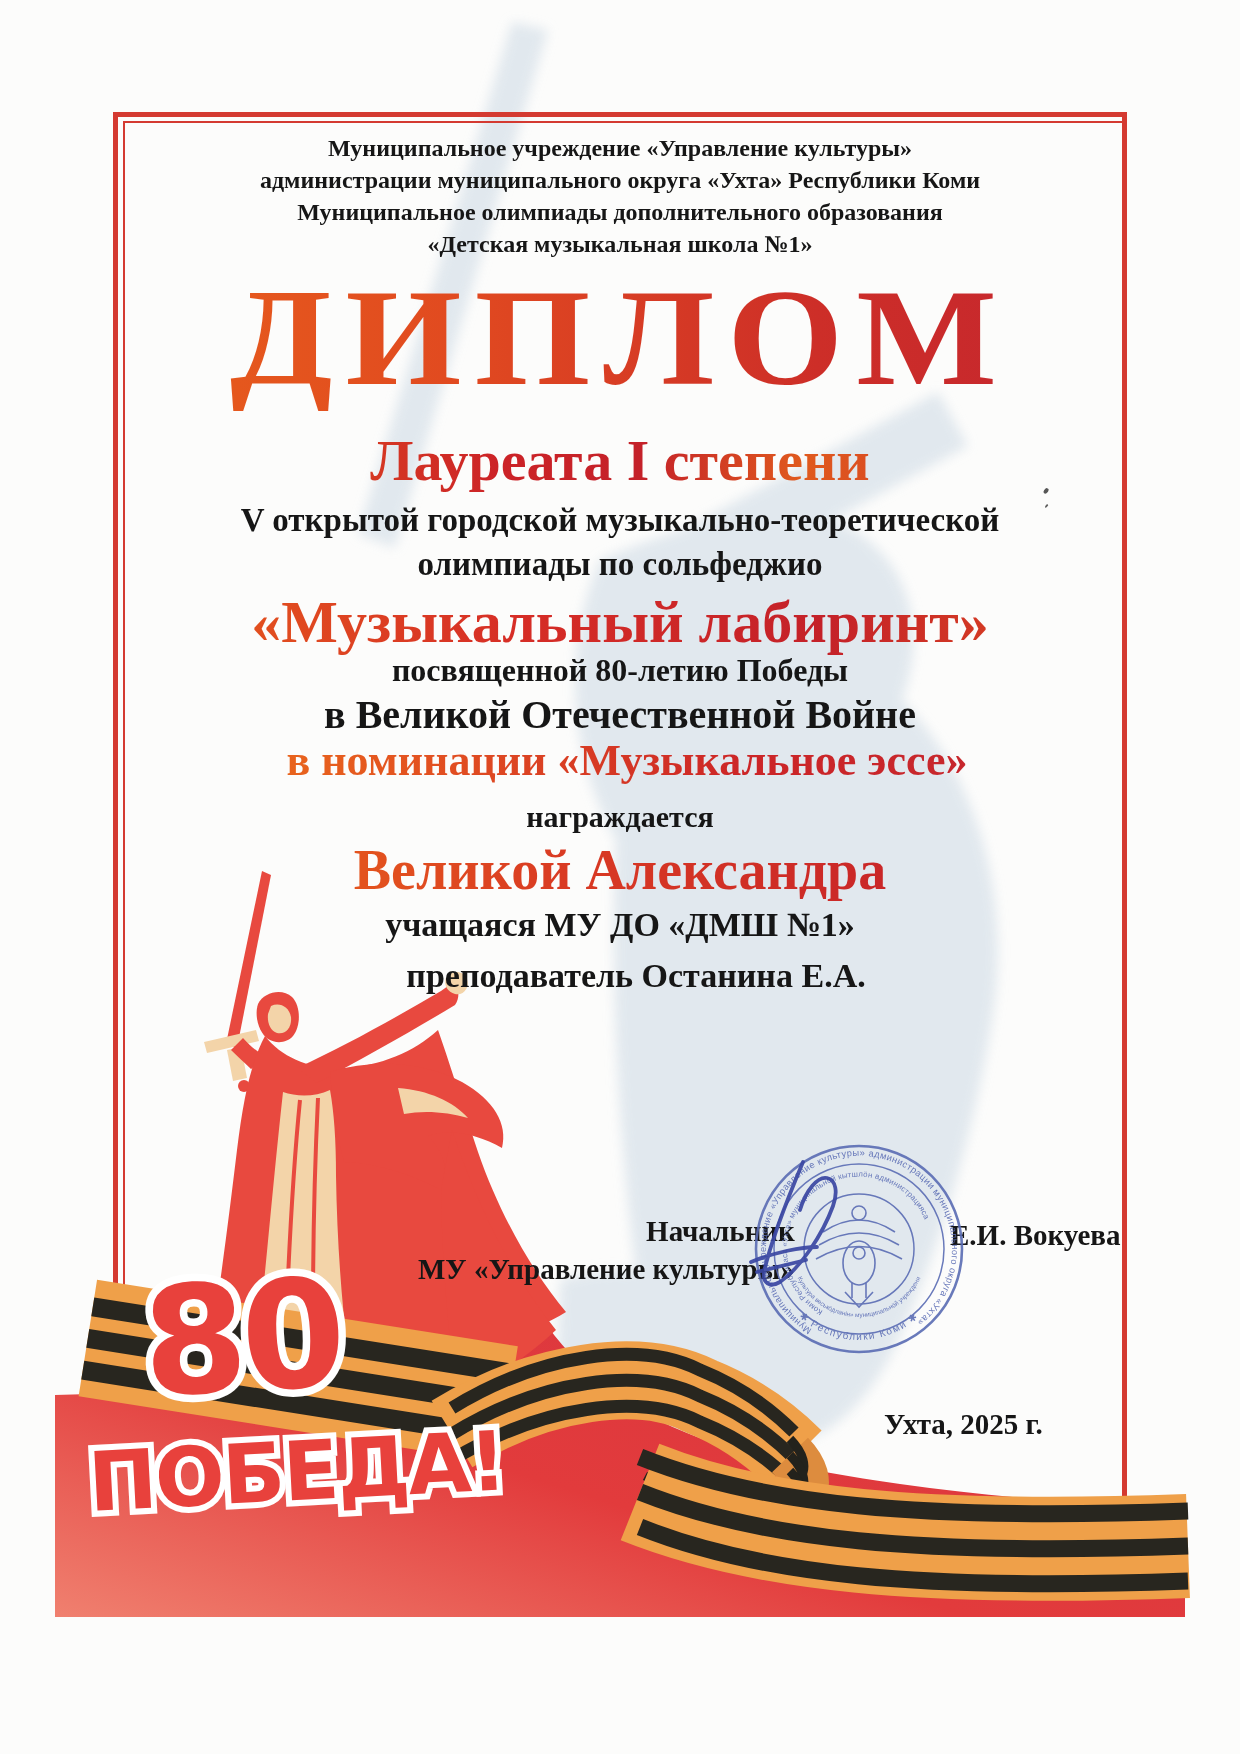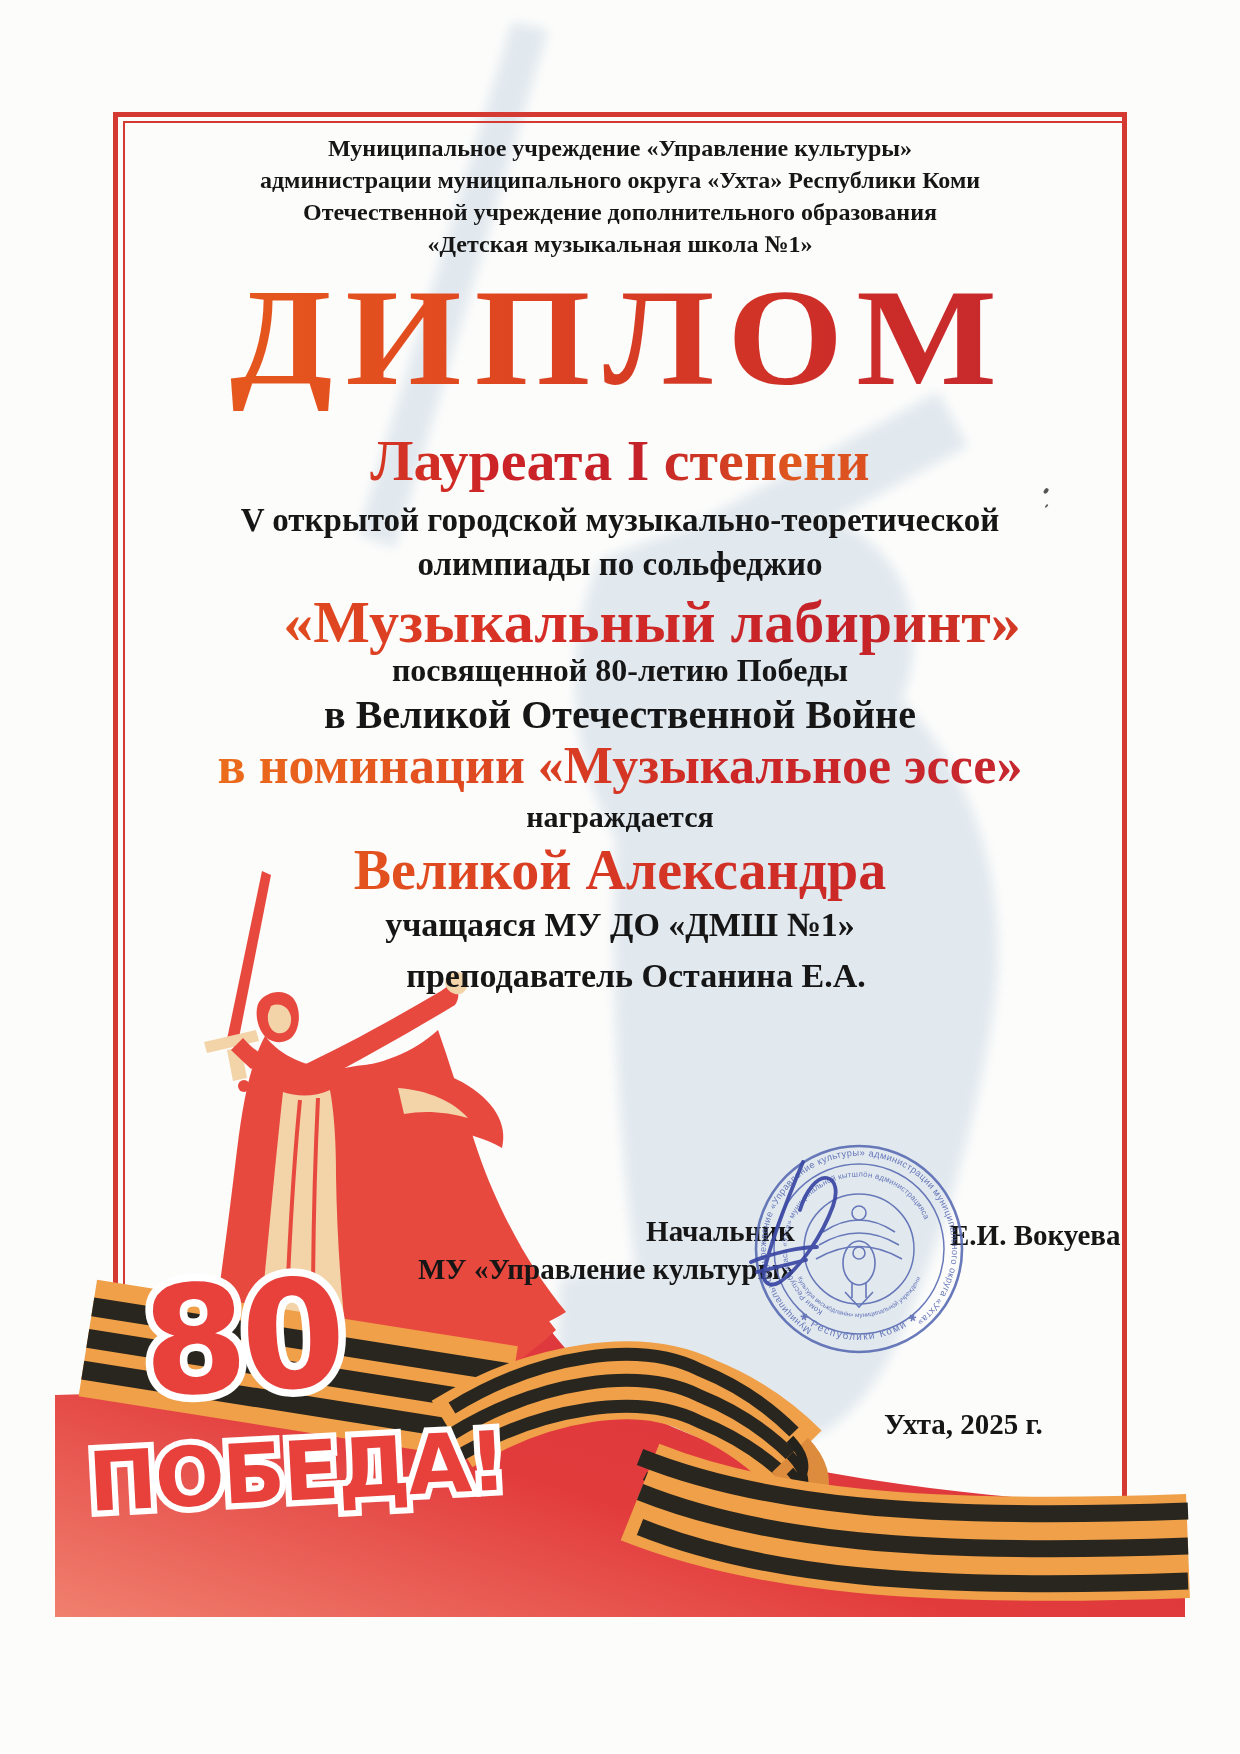--- a/index.html
+++ b/index.html
@@ -11,34 +11,34 @@
   }
   html,body{margin:0;padding:0;}
   .page{position:relative;width:1240px;height:1754px;background:#fcfcfb;overflow:hidden;
         font-family:"Liberation Serif",serif;color:var(--text-black);}
   .abs{position:absolute;}
   .ctr{left:113px;width:1014px;text-align:center;font-weight:bold;line-height:1.15;}
   .black{color:var(--text-black);}
   .gtext{font-weight:bold;-webkit-background-clip:text;background-clip:text;color:transparent;}
   .t-diplom{background-image:linear-gradient(90deg,#e8611b 0%,#e14a20 35%,#cd2e28 68%,#c32430 100%);}
   .t-degree{background-image:linear-gradient(90deg,#e8611b 0%,#cc2327 38%,#c42129 52%,#e05a1e 68%,#c9232a 100%);}
-  .t-event{background-image:linear-gradient(90deg,#e8611b 0%,#d62d26 40%,#c42129 70%,#e04e1f 100%);padding-left:32px;}
+  .t-event{background-image:linear-gradient(90deg,#e8611b 0%,#d62d26 40%,#c42129 70%,#e04e1f 100%);}
   .t-nom{background-image:linear-gradient(90deg,#ef7a18 0%,#e35220 30%,#cc2527 62%,#c32831 100%);}
   .t-name{background-image:linear-gradient(90deg,#ef7118 0%,#d93a23 45%,#c52129 85%,#cc2b2e 100%);}
   .frame-outer{left:113px;top:112px;width:1014px;height:1433px;border:5px solid var(--border-red);box-sizing:border-box;}
   .frame-inner{left:123px;top:121px;width:1001px;height:1419px;border:2px solid var(--border-red);box-sizing:border-box;}
   .hdr{top:132px;font-size:24px;line-height:32px;}
   .title{top:266px;font-size:138px;letter-spacing:12px;transform:scaleX(1.08);transform-origin:50% 50%;line-height:1.05;}
   .degree{top:428px;font-size:58px;text-align:center;}
   .event1{top:502px;font-size:33px;}
   .event2{top:546px;font-size:33px;}
   .eventname{top:588px;font-size:60px;}
   .ded1{top:652px;font-size:32px;}
   .ded2{top:692px;font-size:40px;}
-  .nom{top:736px;font-size:52px;}
+  .nom{top:736px;font-size:44px;padding-left:7px;}
   .awarded{top:800px;font-size:30px;}
   .rname{top:838px;font-size:56px;}
   .rline1{top:905px;font-size:34px;}
   .rline2{top:956px;font-size:34px;margin-left:16px;}
   .sigblock{left:418px;top:1212px;font-size:29px;font-weight:bold;line-height:38px;text-align:right;}
   .signame{left:950px;top:1219px;font-size:29px;font-weight:bold;}
   .placedate{left:884px;top:1408px;font-size:29px;font-weight:bold;}
   .speck{left:1044px;top:488px;width:4px;height:6px;background:#2d2d2d;border-radius:50% 40% 60% 50%;
          transform:rotate(35deg);box-shadow:9px 12px 0 -1px #3a3a3a;opacity:.8;}
   svg text{font-family:"DejaVu Sans","Liberation Sans",sans-serif;}
@@ -135,21 +135,21 @@
 
     <g font-weight="bold" paint-order="stroke" stroke="#ffffff" style="fill:var(--logo-red)">
       <text x="244" y="1390" font-size="150" text-anchor="middle" stroke-width="15" letter-spacing="-6" transform="rotate(-3 244 1390)">80</text>
       <text x="298" y="1500" font-size="82" text-anchor="middle" stroke-width="12" letter-spacing="-2" transform="rotate(-3 298 1500)">ПОБЕДА!</text>
     </g>
   </svg>
 
   <div class="abs ctr hdr">
     <div>Муниципальное учреждение «Управление культуры»</div>
     <div>администрации муниципального округа «Ухта» Республики Коми</div>
-    <div>Отечественной учреждение дополнительного образования</div>
+    <div>Муниципальное олимпиады дополнительного образования</div>
     <div>«Детская музыкальная школа №1»</div>
   </div>
 
   <div class="abs ctr title gtext t-diplom">ДИПЛОМ</div>
   <div class="abs ctr degree gtext t-degree">Лауреата I степени</div>
   <div class="abs ctr event1 black">V открытой городской музыкально-теоретической</div>
   <div class="abs ctr event2 black">олимпиады по сольфеджио</div>
   <div class="abs ctr eventname gtext t-event">«Музыкальный лабиринт»</div>
   <div class="abs ctr ded1 black">посвященной 80-летию Победы</div>
   <div class="abs ctr ded2 black">в Великой Отечественной Войне</div>

